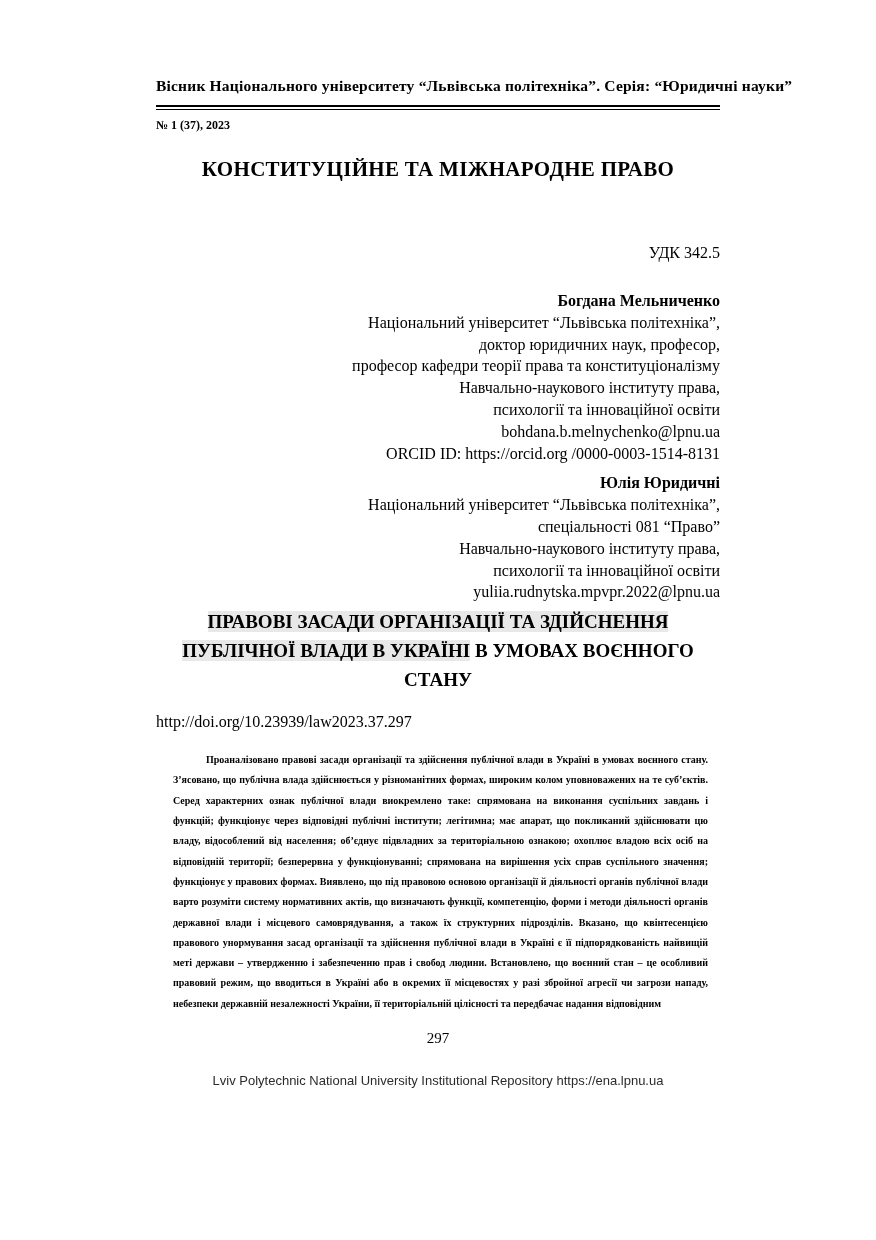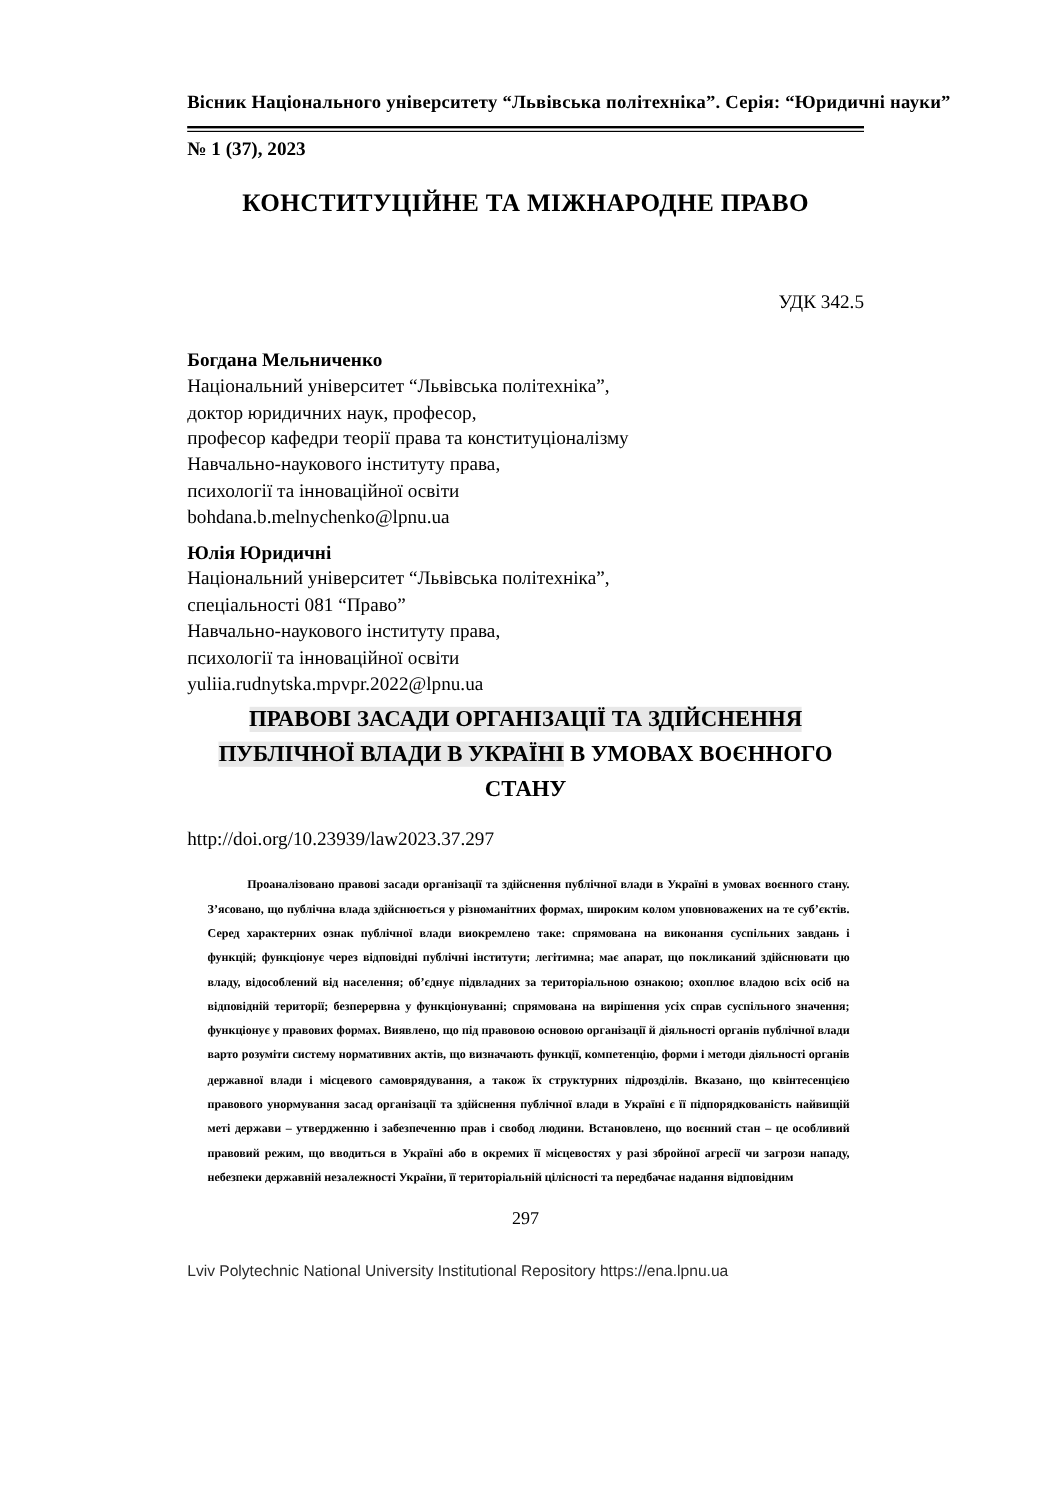--- a/index.html
+++ b/index.html
@@ -29,40 +29,41 @@
   }
   .header-rule {
     margin-top: 9px;
     height: 2px;
     border-top: 2px solid #000;
     border-bottom: 1px solid #000;
   }
   .issue {
     margin-top: 4px;
     font-weight: bold;
-    font-size: 16px;
+    font-size: 12px;
     line-height: 22px;
     text-align: left;
   }
   .section-heading {
     margin: 20px 0 0 0;
     text-align: center;
     font-weight: bold;
     font-size: 21px;
     line-height: 26px;
     letter-spacing: 0.3px;
   }
   .udc {
     margin-top: 60px;
     text-align: right;
     font-weight: normal;
     font-size: 16px;
     line-height: 22px;
   }
   .author-block {
+    text-align: right;
     font-size: 16px;
     line-height: 21.8px;
   }
   .author-block.first { margin-top: 26px; }
   .author-block.second { margin-top: 8px; }
   .author-name { font-weight: bold; }
   .article-title {
     margin: 4px 0 0 0;
     text-align: center;
     font-weight: bold;
@@ -91,20 +92,21 @@
     text-indent: 33px;
   }
   .page-number {
     margin-top: 14px;
     text-align: center;
     font-size: 15px;
     line-height: 20px;
   }
   .repo-footer {
     margin-top: 25px;
+    text-align: center;
     font-family: "Liberation Sans", sans-serif;
     font-size: 13px;
     line-height: 16px;
     color: #2b2b2b;
   }
 </style>
 </head>
 <body>
 
 <div class="page">
@@ -118,20 +120,21 @@
   <div class="udc">УДК 342.5</div>
 
   <div class="author-block first">
     <div class="author-name">Богдана Мельниченко</div>
     <div class="aff-line">Національний університет “Львівська політехніка”,</div>
     <div class="aff-line">доктор юридичних наук, професор,</div>
     <div class="aff-line">професор кафедри теорії права та конституціоналізму</div>
     <div class="aff-line">Навчально-наукового інституту права,</div>
     <div class="aff-line">психології та інноваційної освіти</div>
     <div class="aff-line">bohdana.b.melnychenko@lpnu.ua</div>
+    <div class="aff-line">ORCID ID: https://orcid.org /0000-0003-1514-8131</div>
   </div>
 
   <div class="author-block second">
     <div class="author-name">Юлія Юридичні</div>
     <div class="aff-line">Національний університет “Львівська політехніка”,</div>
     <div class="aff-line">спеціальності 081 “Право”</div>
     <div class="aff-line">Навчально-наукового інституту права,</div>
     <div class="aff-line">психології та інноваційної освіти</div>
     <div class="aff-line">yuliia.rudnytska.mpvpr.2022@lpnu.ua</div>
   </div>

